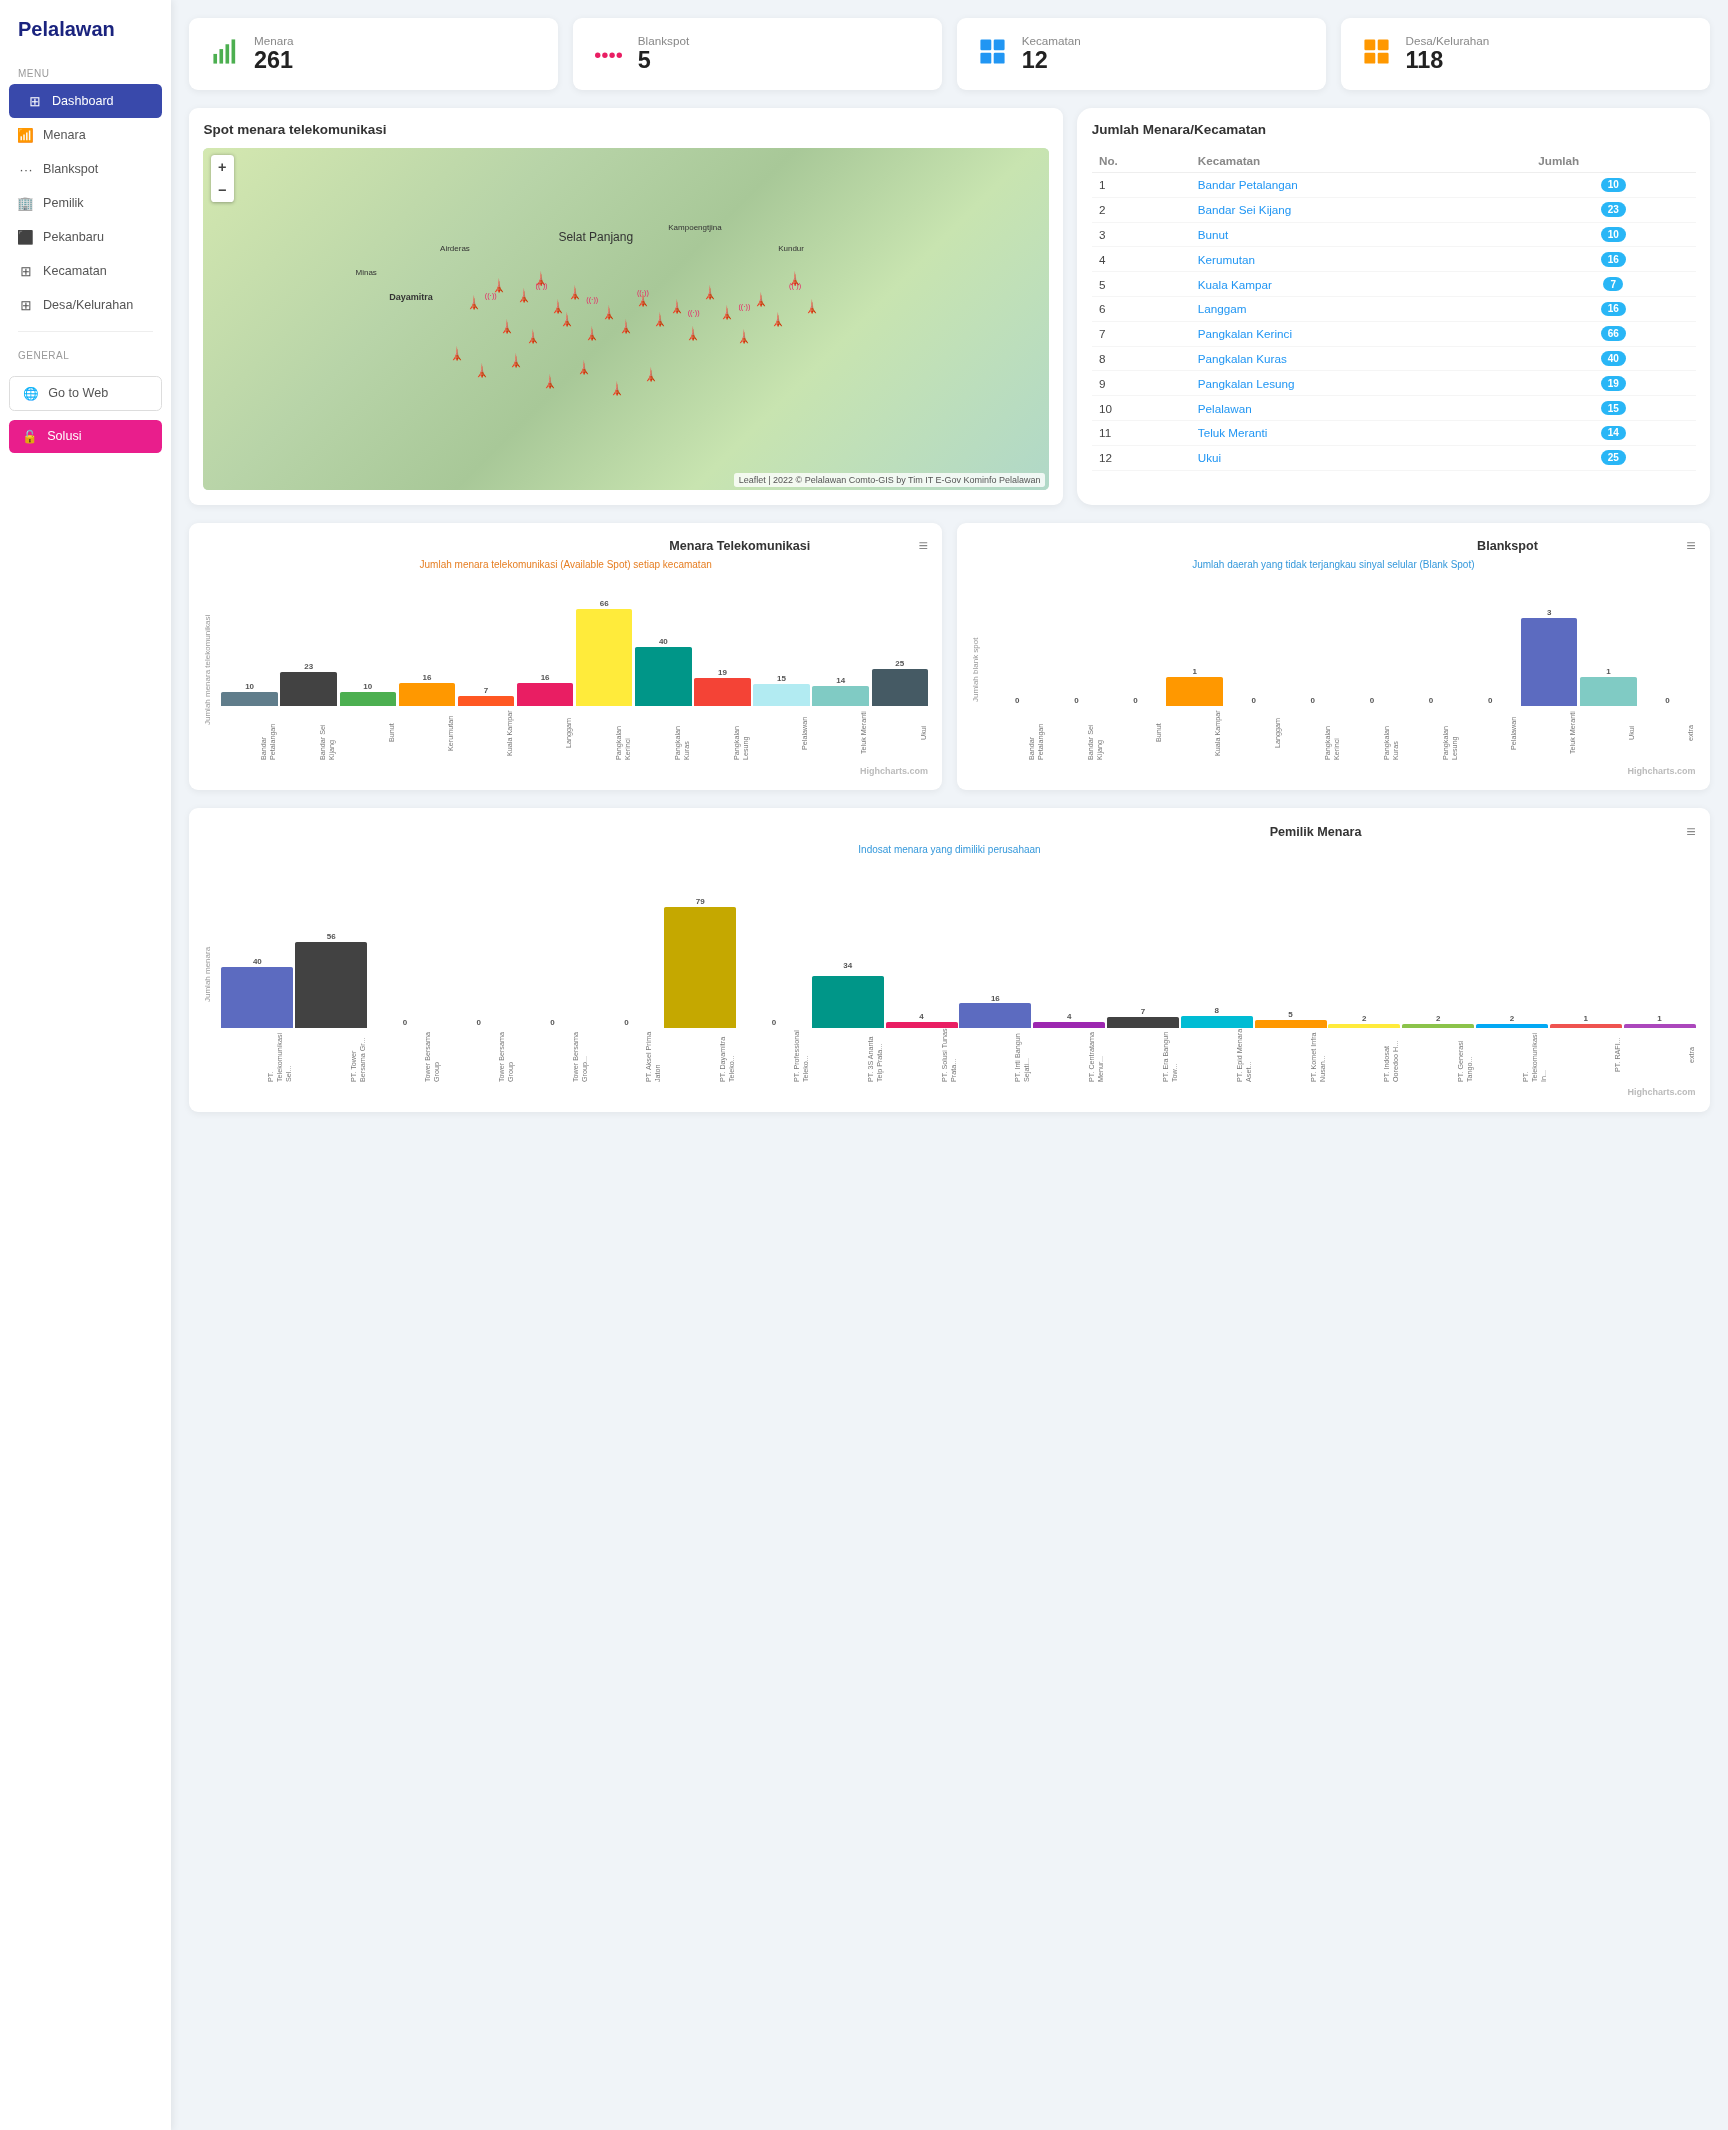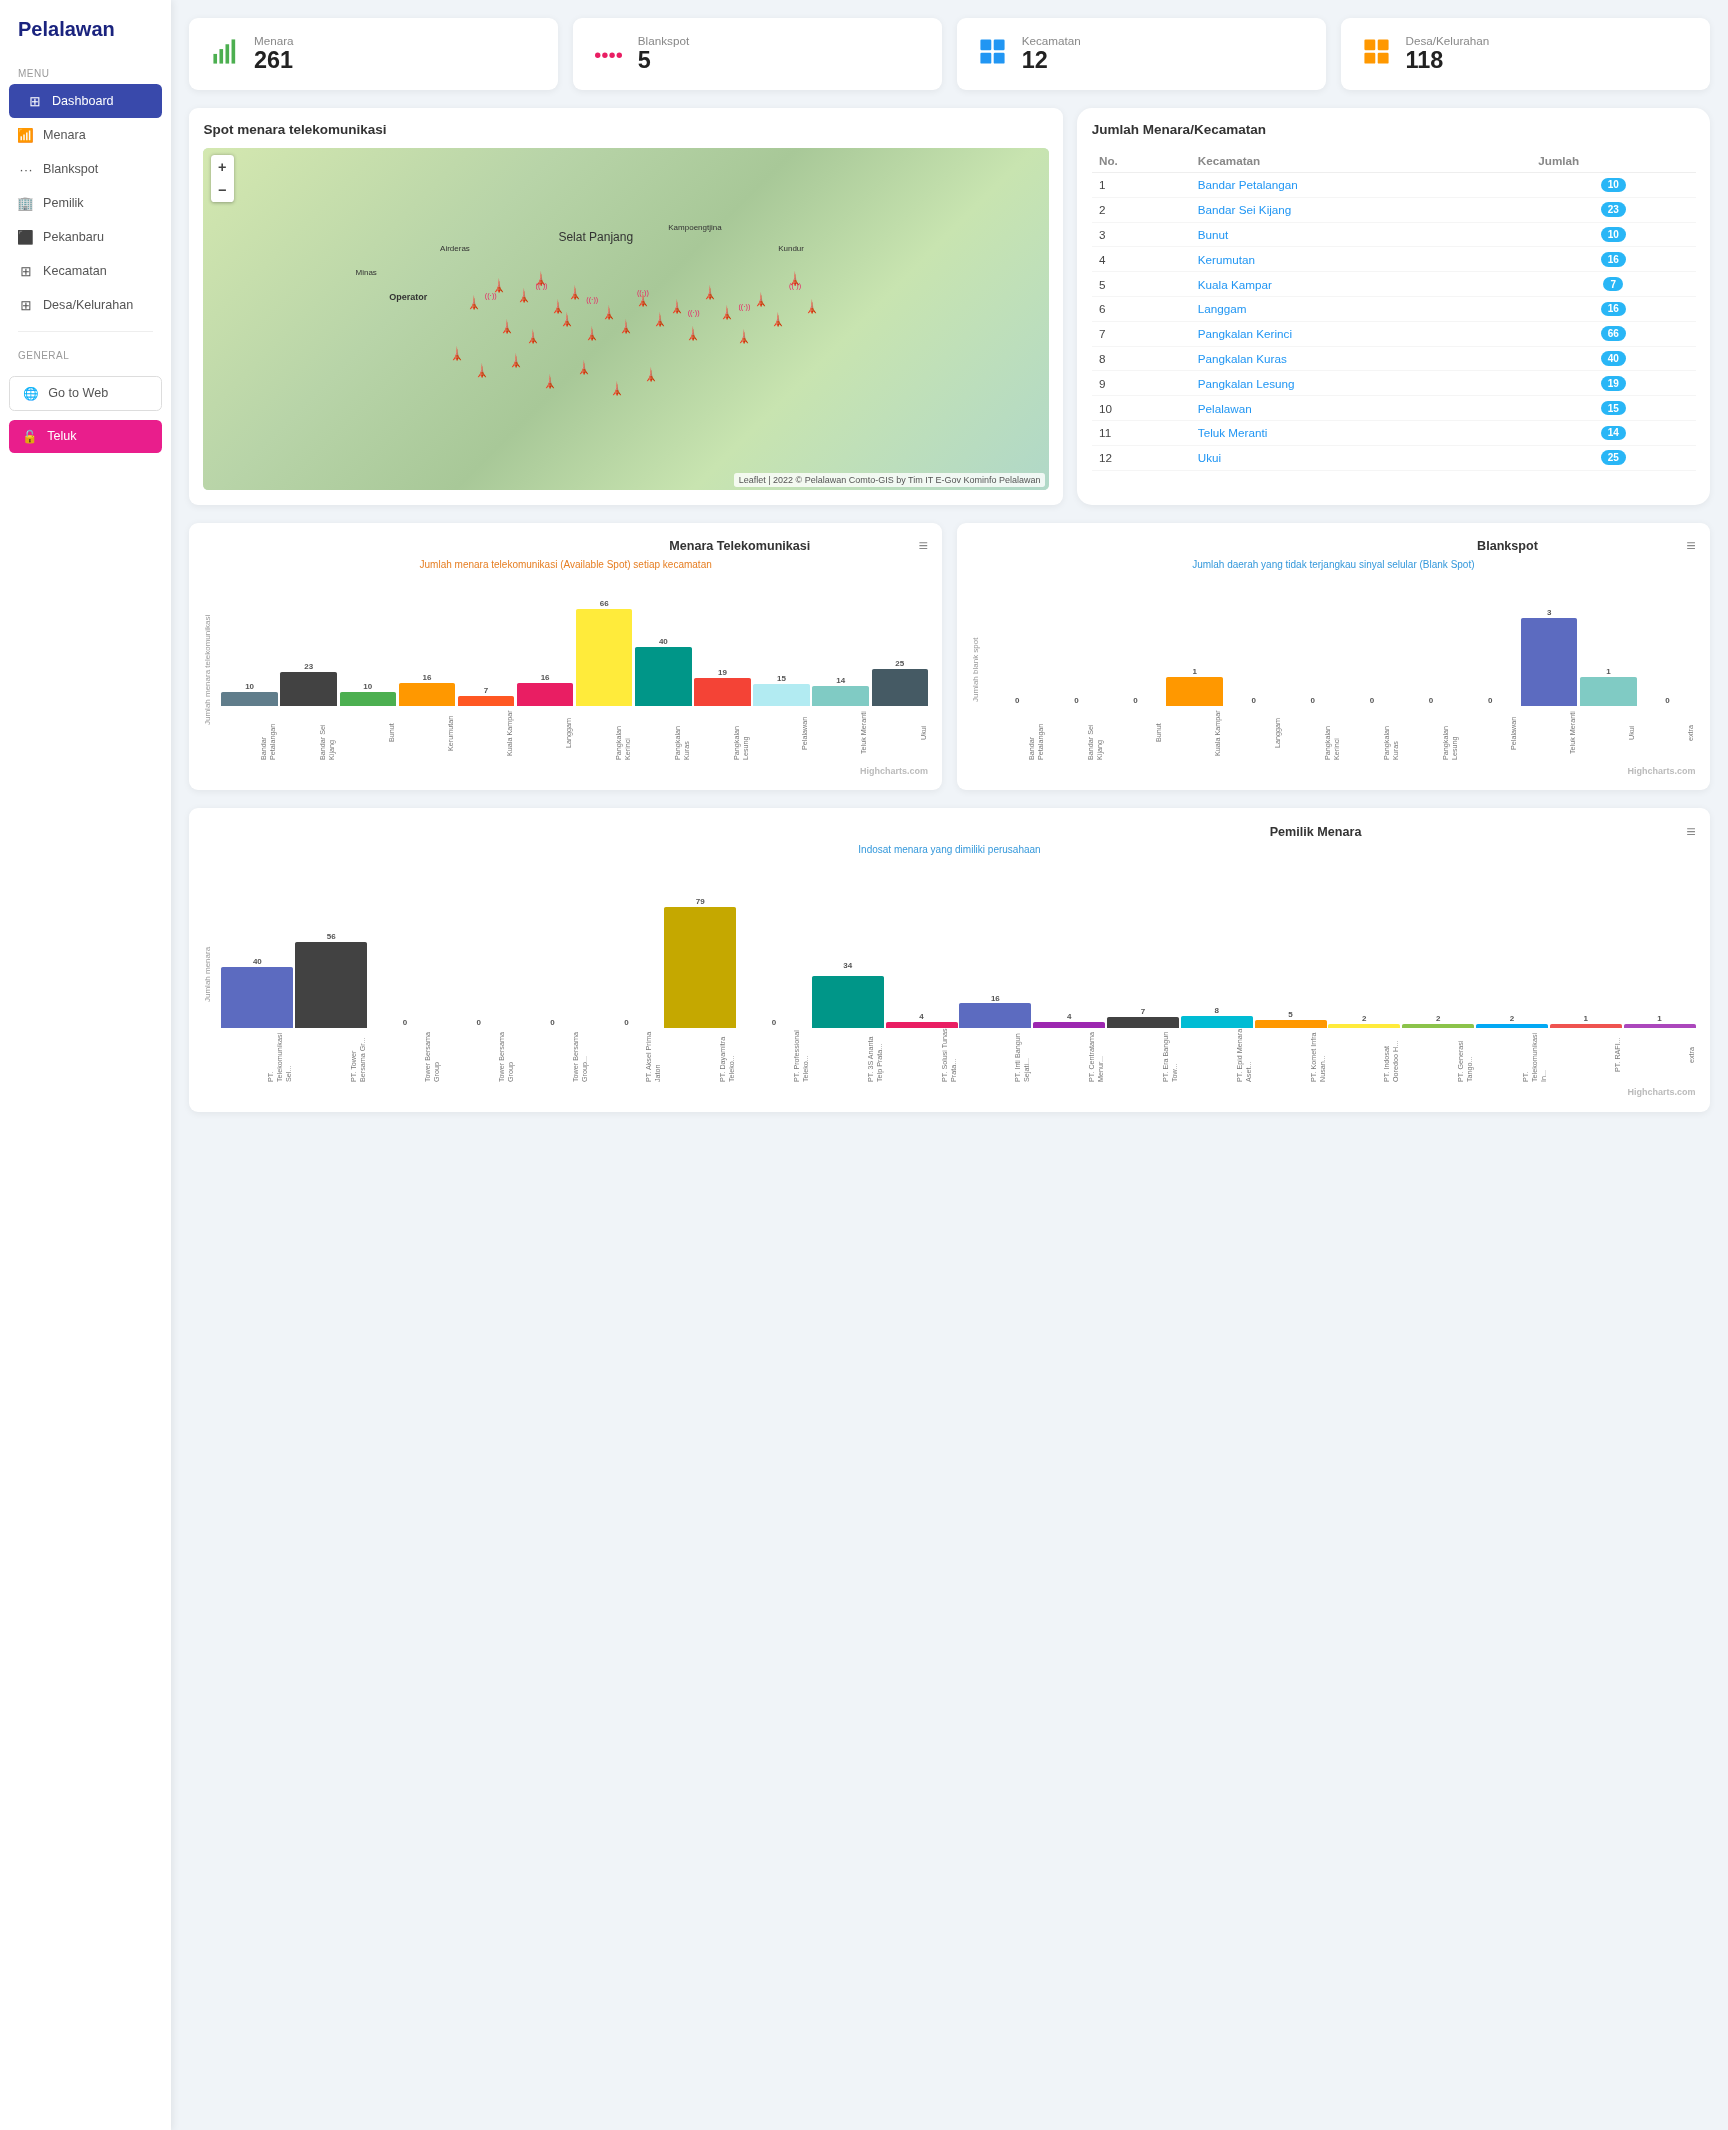--- a/index.html
+++ b/index.html
@@ -272,21 +272,21 @@
   <div class="sidebar-divider"></div>
   <div class="sidebar-section-label">General</div>
 
   <div class="sidebar-goto">
     <span>🌐</span>
     <span>Go to Web</span>
   </div>
 
   <div class="sidebar-logout">
     <span>🔓</span>
-    <span>Teluk</span>
+    <span>Solusi</span>
   </div>
 </div>
 
 <div class="main">
 
   <div class="stats-row">
     <div class="stat-card">
       <span class="stat-icon" style="color:#4caf50">
         <svg width="29" height="29" viewBox="0 0 24 24" fill="#4caf50">
             <rect x="2" y="14" width="3" height="8"></rect>
@@ -387,21 +387,21 @@
           <span class="tower" style="left:53%;top:66%">🗼</span>
 
           <span class="tower-signal" style="left:34%;top:43%;color:#e91e63;font-size:7.2px">((·))</span>
           <span class="tower-signal" style="left:40%;top:40%;color:#e91e63;font-size:7.2px">((·))</span>
           <span class="tower-signal" style="left:46%;top:44%;color:#e91e63;font-size:7.2px">((·))</span>
           <span class="tower-signal" style="left:52%;top:42%;color:#e91e63;font-size:7.2px">((·))</span>
           <span class="tower-signal" style="left:58%;top:48%;color:#e91e63;font-size:7.2px">((·))</span>
           <span class="tower-signal" style="left:64%;top:46%;color:#e91e63;font-size:7.2px">((·))</span>
           <span class="tower-signal" style="left:70%;top:40%;color:#e91e63;font-size:7.2px">((·))</span>
 
-          <span style="position:absolute;left:22%;top:42%;font-size:9px;color:#333;font-weight:600;white-space:nowrap">Operator</span>
+          <span style="position:absolute;left:22%;top:42%;font-size:9px;color:#333;font-weight:600;white-space:nowrap">Dayamitra</span>
           <span style="position:absolute;left:18%;top:35%;font-size:8px;color:#333;white-space:nowrap">Minas</span>
           <span style="position:absolute;left:28%;top:28%;font-size:8px;color:#333;white-space:nowrap">Airderas</span>
           <span style="position:absolute;left:42%;top:24%;font-size:12px;color:#333;white-space:nowrap">Selat Panjang</span>
           <span style="position:absolute;left:55%;top:22%;font-size:8px;color:#333;white-space:nowrap">Kampoengtjina</span>
           <span style="position:absolute;left:68%;top:28%;font-size:8px;color:#333;white-space:nowrap">Kundur</span>
           <span style="position:absolute;left:75%;top:35%;font-size:8px;color:#333;white-space:nowrap"></span>
 
           <div class="map-credit">
             <span>Leaflet | 2022 © Pelalawan Comto-GIS by Tim IT E-Gov Kominfo Pelalawan</span>
           </div>

